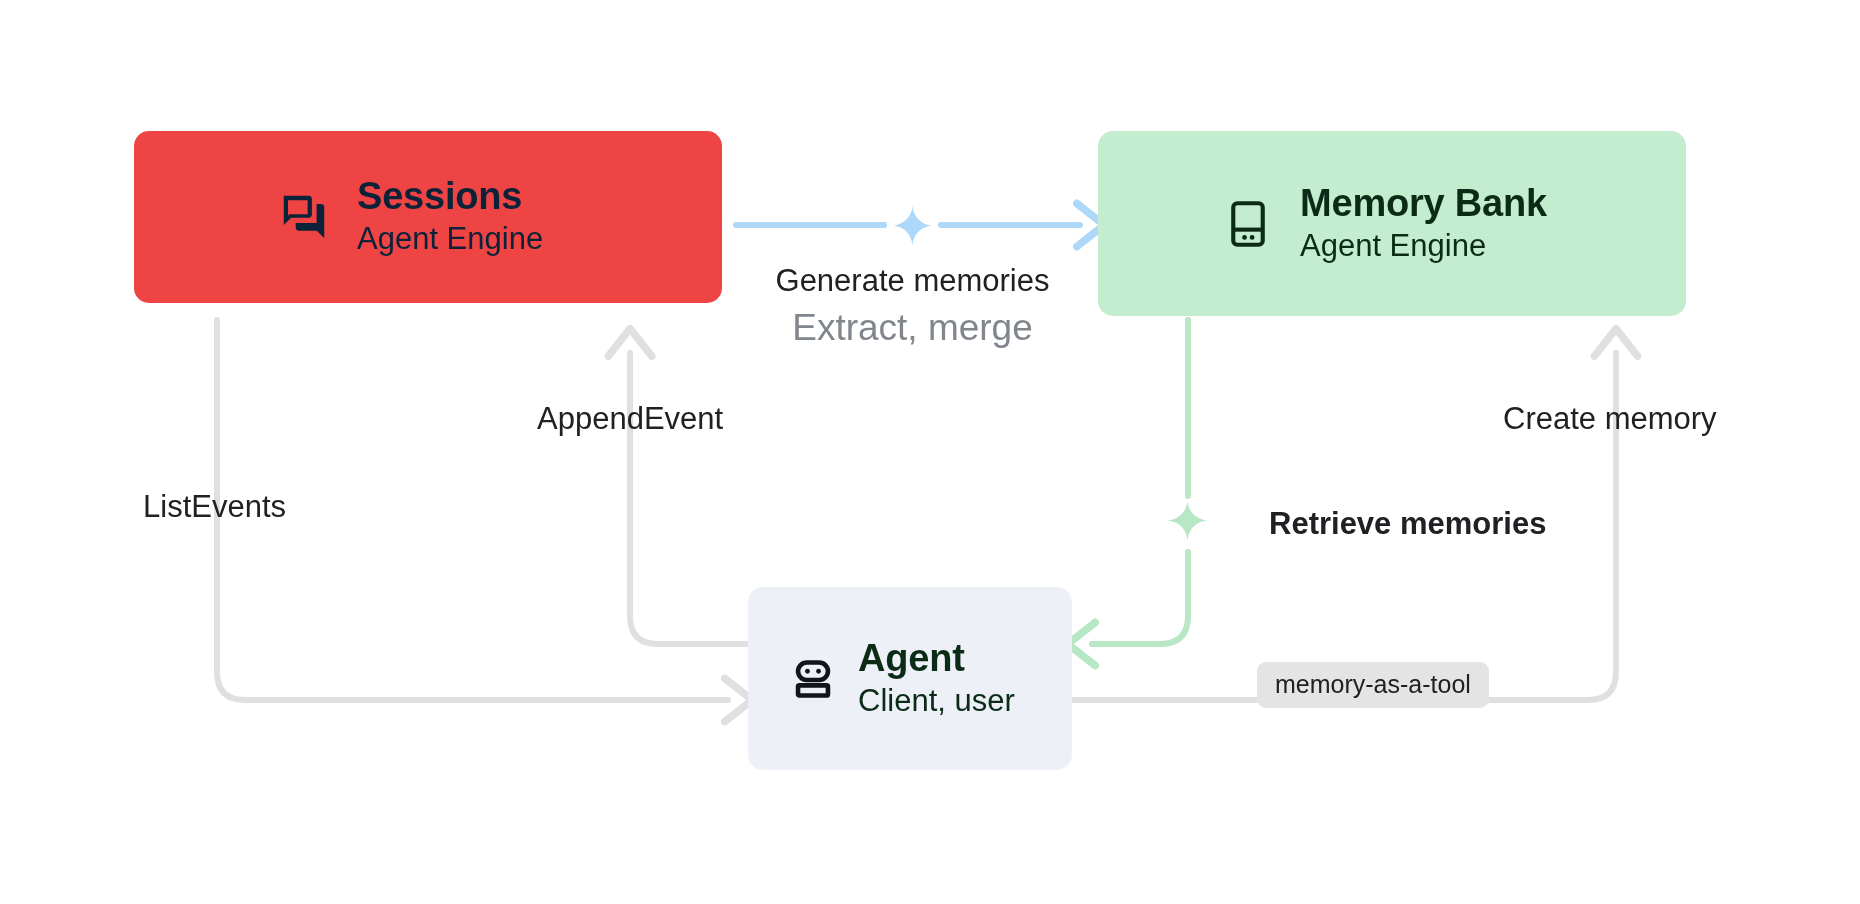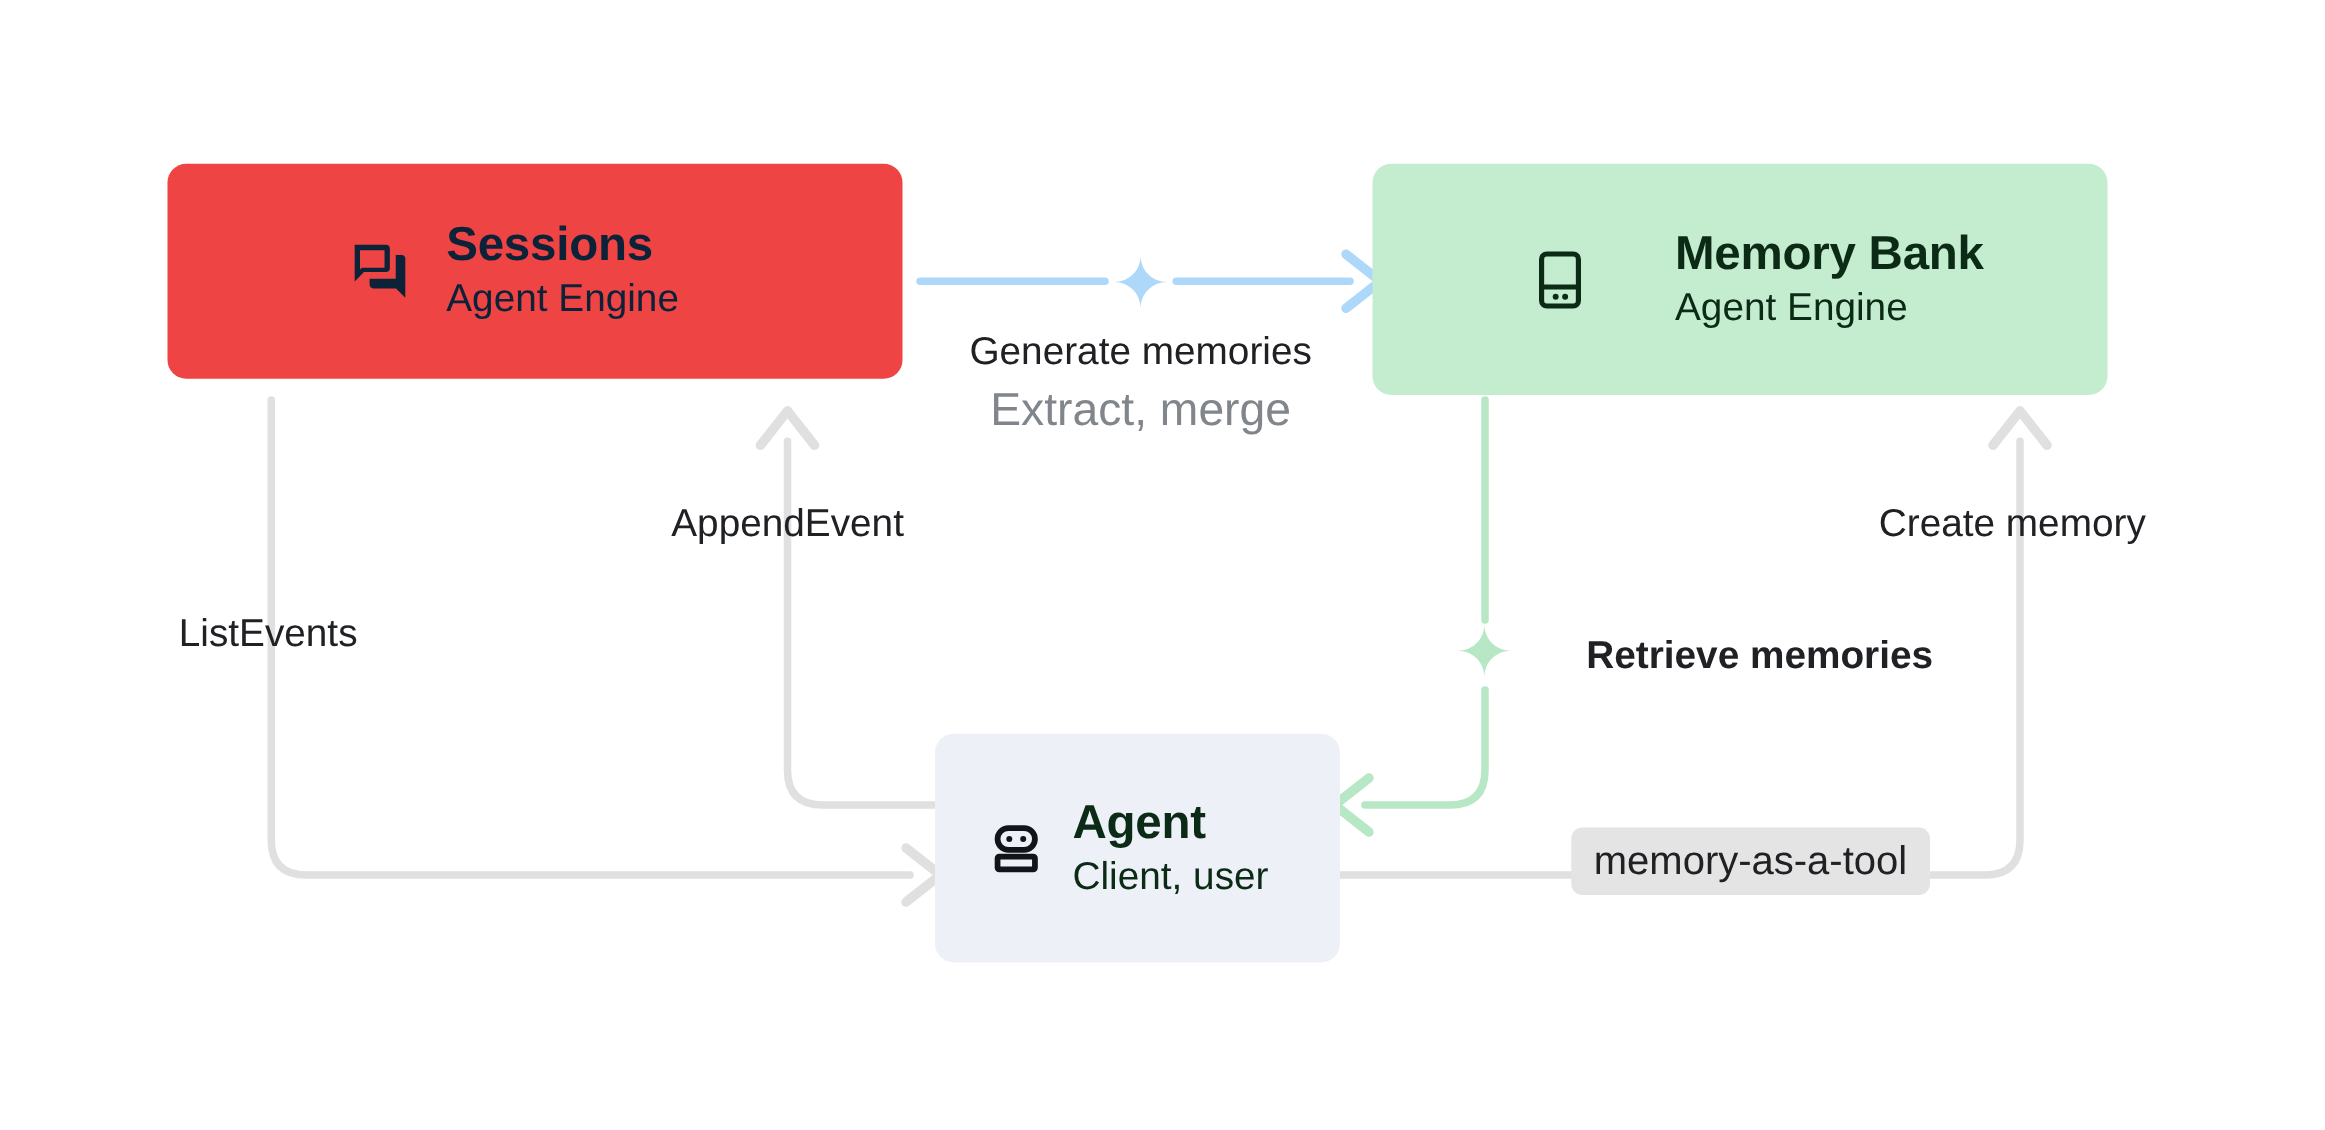--- a/index.html
+++ b/index.html
@@ -74,21 +74,21 @@
   #node-sessions .node-title,
   #node-sessions .node-sub { color: #0B2239; }
 
   #node-memory-bank {
     left: 1098px; top: 131px;
     width: 588px; height: 185px;
     background: #C4EDD0;
   }
   #node-memory-bank .node-inner { padding-left: 124px; }
   #node-memory-bank .node-title,
-  #node-memory-bank .node-sub { color: #0C2B17; margin-left: 40px; }
+  #node-memory-bank .node-sub { color: #0C2B17; }
 
   #node-agent {
     left: 748px;  top: 587px;
     width: 324px; height: 183px;
     background: #EDF1F7;
   }
   #node-agent .node-inner { padding-left: 42px; gap: 22px; }
   #node-agent .node-title,
   #node-agent .node-sub { color: #0C2B17; }
 
@@ -117,21 +117,21 @@
   #label-list    { left: 143px;  top: 488px; }
   #label-create  { left: 1503px; top: 400px; }
   #label-retrieve{ left: 1269px; top: 505px; font-weight: bold; }
 
   .badge {
     position: absolute;
     left: 1257px; top: 662px;
     background: #E4E4E4;
     border-radius: 9px;
     padding: 8px 18px 9px;
-    font-size: 32px;
+    font-size: 25px;
     color: #202124;
     white-space: nowrap;
     line-height: 1.15;
   }
 
   
   .sparkle { position: absolute; line-height: 0; }
   #sparkle-generate { left: 890px;  top: 203px; }
   #sparkle-retrieve { left: 1165px; top: 498px; }
 </style>

